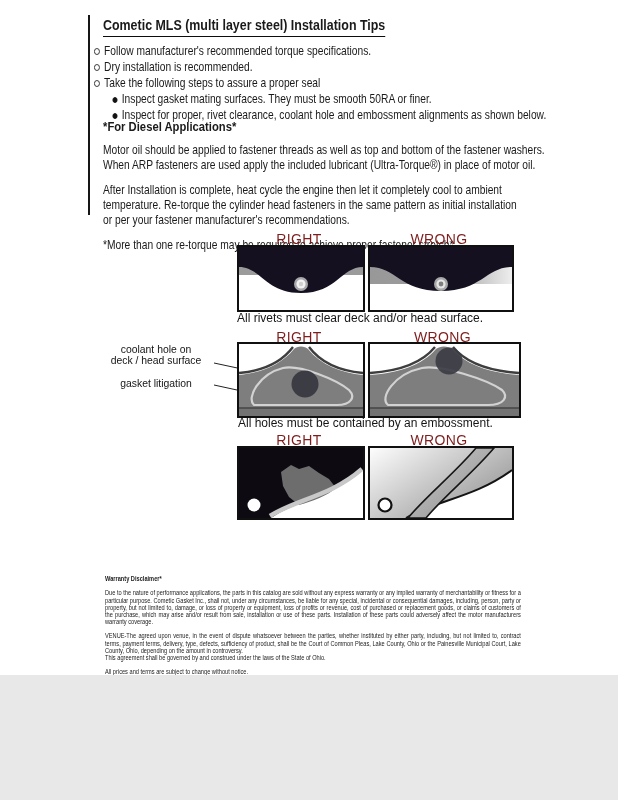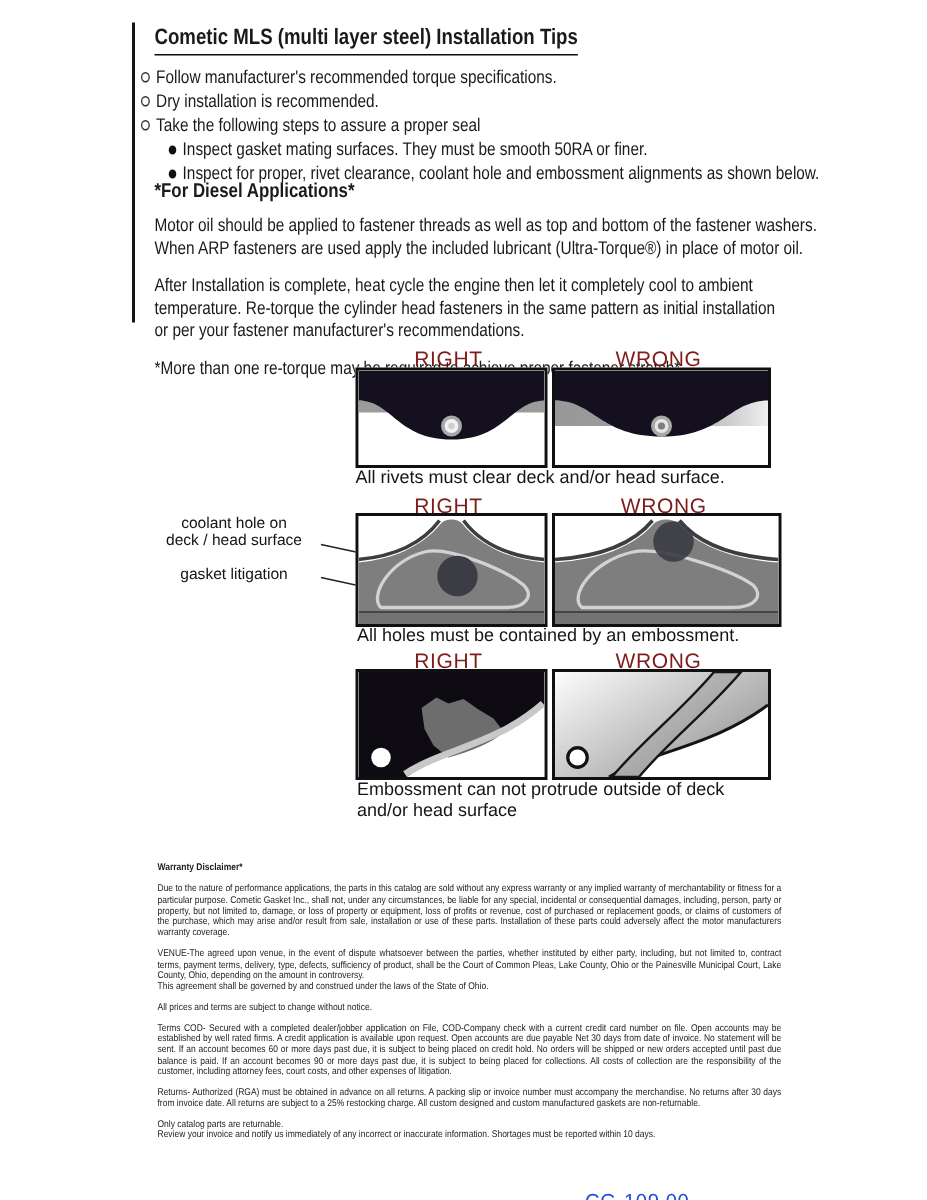--- a/index.html
+++ b/index.html
@@ -1,17 +1,17 @@
 <!DOCTYPE html>
 <html><head>
 <meta charset="utf-8">
 <style>
   html,body{margin:0;padding:0;background:#e8e8e8;}
   .page{
-    position:relative;width:618px;height:800px;margin:0 auto;background:#ffffff;
+    position:relative;width:618px;height:675px;margin:0 auto;background:#ffffff;
     font-family:"Liberation Sans", sans-serif;color:#1a1a1a;overflow:hidden;
   }
   .cond{transform:scaleX(0.84);transform-origin:0 0;}
 
   
   .left-rule{position:absolute;left:88px;top:15px;width:1.5px;height:200px;background:#161616;}
 
   
   .title{position:absolute;left:103px;top:17px;font-size:14.8px;font-weight:bold;white-space:nowrap;}
   .title span{display:inline-block;border-bottom:1.6px solid #0c0c0c;padding-bottom:2.5px;}
@@ -187,22 +187,20 @@
             <stop offset="1" stop-color="#8d8d8d"></stop>
         </linearGradient>
       </defs>
       <rect x="0" y="0" width="142" height="70" fill="#ffffff"></rect>
       <path d="M0,0 H142 V22 C104,50 66,52 36,70 H0 Z" fill="url(#g3a)"></path>
       <path d="M36,70 C66,52 104,50 142,22" fill="none" stroke="#141414" stroke-width="2"></path>
       <path d="M106,0 C84,26 56,48 38,70 L56,70 C74,48 102,26 124,0 Z" fill="url(#g3b)" stroke="#161616" stroke-width="1.6"></path>
       <circle cx="15" cy="57" r="6.5" fill="#ffffff" stroke="#121212" stroke-width="2.2"></circle>
     </svg>
   </div>
-  <div class="caption" style="left:238px;top:520px;">Embossment can not protrude outside of deck
-and/or head surface</div>
 
   <div class="legal">
     <div class="lg-head">Warranty Disclaimer*</div>
     <p>Due to the nature of performance applications, the parts in this catalog are sold without any express warranty or any implied warranty of merchantability or fitness for a particular purpose.  Cometic Gasket Inc., shall not, under any circumstances, be liable for any special, incidental or consequential damages, including, person, party or property, but not limited to, damage, or loss of property or equipment, loss of profits or revenue, cost of purchased or replacement goods, or claims of customers of the purchase, which may arise and/or result from sale, installation or use of these parts.  Installation of these parts could adversely affect the motor manufacturers warranty coverage.</p>
     <p>VENUE-The agreed upon venue, in the event of dispute whatsoever between the parties, whether instituted by either party, including, but not limited to, contract terms, payment terms, delivery, type, defects, sufficiency of product, shall be the Court of Common Pleas, Lake County, Ohio or the Painesville Municipal Court, Lake County, Ohio, depending on the amount in controversy.
 This agreement shall be governed by and construed under the laws of the State of Ohio.</p>
     <p>All prices and terms are subject to change without notice.</p>
     <p>Terms COD- Secured with a completed dealer/jobber application on File, COD-Company check with a current credit card number on file.  Open accounts may be established by well rated firms.  A credit application is available upon request.  Open accounts are due payable Net 30 days from date of invoice.  No statement will be sent.  If an account becomes 60 or more days past due, it is subject to being placed on credit hold.  No orders will be shipped or new orders accepted until past due balance is paid.  If an account becomes 90 or more days past due, it is subject to being placed for collections.  All costs of collection are the responsibility of the customer, including attorney fees, court costs, and other expenses of litigation.</p>
     <p>Returns- Authorized (RGA) must be obtained in advance on all returns.  A packing slip or invoice number must accompany the merchandise.  No returns after 30 days from invoice date.  All returns are subject to a 25% restocking charge.  All custom designed and custom manufactured gaskets are non-returnable.</p>
     <p>Only catalog parts are returnable.

